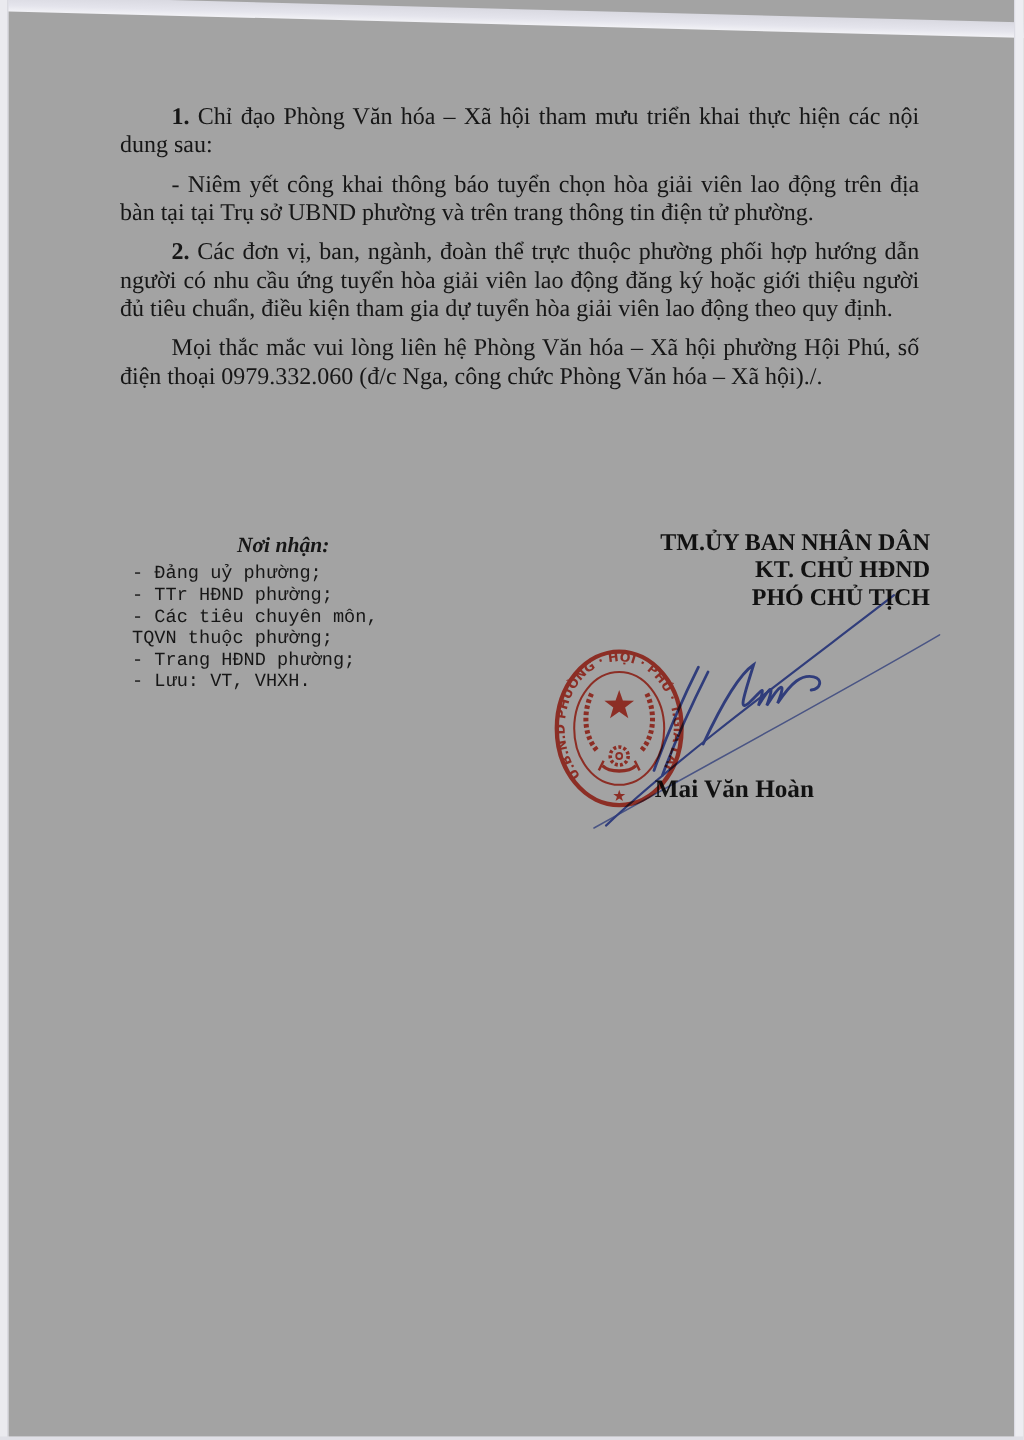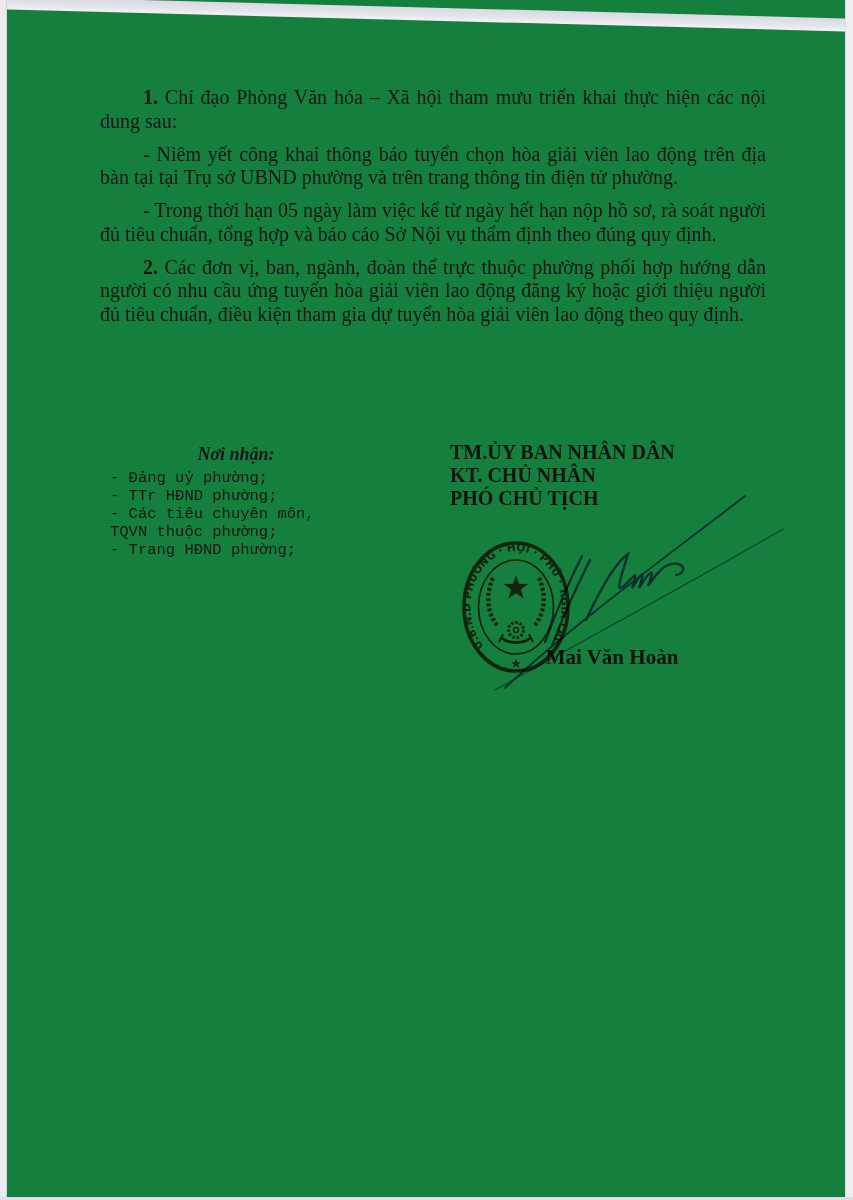--- a/index.html
+++ b/index.html
@@ -1,18 +1,18 @@
 <!DOCTYPE html>
 <html><head>
 <meta charset="utf-8">
 <style>
   html,body{margin:0;padding:0;background:#ffffff;}
   body{width:853px;height:1200px;overflow:hidden;position:relative;
        font-family:"Liberation Serif","DejaVu Serif",serif;}
-  .page{position:absolute;inset:0;background:#15803d;}
+  .page{position:absolute;inset:0;background:#a3a3a3;}
 
   
   .scan-top-band{position:absolute;top:-4px;left:-12px;width:890px;height:13px;
     background:linear-gradient(180deg,#d9d9e1 0%,#e4e4ec 60%,#f2f2f6 100%);
     transform:rotate(1.5deg);transform-origin:left top;}
   .scan-left-strip{position:absolute;left:0;top:0;bottom:0;width:6px;
     background:#eaeaef;border-right:1px solid #d6d6de;}
   .scan-right-strip{position:absolute;right:0;top:0;bottom:0;width:7px;
     background:#ededf2;border-left:1px solid #dcdce4;}
   .scan-bottom-line{position:absolute;left:0;right:0;bottom:0;height:3px;
@@ -23,21 +23,21 @@
     font-size:20px;line-height:23.5px;text-align:justify;color:#161616;}
   .doc-body p{margin:0 0 9.5px 0;text-indent:43px;}
   .doc-body b{font-weight:bold;}
 
   
   .recipients{position:absolute;left:110px;top:444px;width:250px;color:#161616;}
   .recipients .heading{font-size:18px;font-weight:bold;font-style:italic;margin:0 0 4px 2px;text-align:center;}
   .recipients .item{font-size:15.5px;line-height:18px;font-family:Liberation Mono, monospace;}
 
   
-  .signoff{position:absolute;left:450px;top:441px;width:325px;text-align:left;
+  .signoff{position:absolute;left:450px;top:441px;width:325px;text-align:right;
     color:#111;font-weight:bold;font-size:20px;line-height:23.2px;}
   .signer-name{position:absolute;left:500px;top:645px;width:224px;text-align:center;
     color:#111;font-weight:bold;font-size:21px;}
 
   .stamp-svg{position:absolute;left:459px;top:538px;width:114px;height:138px;
     opacity:.93;mix-blend-mode:multiply;}
   .signature-svg{position:absolute;left:458px;top:468px;width:332px;height:232px;
     mix-blend-mode:multiply;}
 </style>
 </head>
@@ -46,36 +46,37 @@
 <div class="page">
 
   <div class="scan-top-band"></div>
   <div class="scan-left-strip"></div>
   <div class="scan-right-strip"></div>
   <div class="scan-bottom-line"></div>
 
   <div class="doc-body">
     <p><b>1.</b><span> Chỉ đạo Phòng Văn hóa – Xã hội tham mưu triển khai thực hiện các nội dung sau:</span></p>
     <p><span>- Niêm yết công khai thông báo tuyển chọn hòa giải viên lao động trên địa bàn tại tại Trụ sở UBND phường và trên trang thông tin điện tử phường.</span></p>
-    <p><span>- Trong thời hạn 05 ngày làm việc kể từ ngày hết hạn nộp hồ sơ, rà soát người đủ tiêu chuẩn, tổng hợp và báo cáo Sở Nội vụ thẩm định theo đúng quy định.</span></p>
     <p><b>2.</b><span> Các đơn vị, ban, ngành, đoàn thể trực thuộc phường phối hợp hướng dẫn người có nhu cầu ứng tuyển hòa giải viên lao động đăng ký hoặc giới thiệu người đủ tiêu chuẩn, điều kiện tham gia dự tuyển hòa giải viên lao động theo quy định.</span></p>
+    <p><span>Mọi thắc mắc vui lòng liên hệ Phòng Văn hóa – Xã hội phường Hội Phú, số điện thoại 0979.332.060 (đ/c Nga, công chức Phòng Văn hóa – Xã hội)./.</span></p>
   </div>
 
   <div class="recipients">
     <div class="heading">Nơi nhận:</div>
     <div class="item">- Đảng uỷ phường;</div>
     <div class="item">- TTr HĐND phường;</div>
     <div class="item">- Các tiêu chuyên môn,</div>
     <div class="item">TQVN thuộc phường;</div>
     <div class="item">- Trang HĐND phường;</div>
+    <div class="item">- Lưu: VT, VHXH.</div>
   </div>
 
   <div class="signoff">
     <div>TM.ỦY BAN NHÂN DÂN</div>
-    <div>KT. CHỦ NHÂN</div>
+    <div>KT. CHỦ HĐND</div>
     <div>PHÓ CHỦ TỊCH</div>
   </div>
 
   <div class="signer-name">Mai Văn Hoàn</div>
 
   <svg class="stamp-svg" viewBox="0 0 114 138" xmlns="http://www.w3.org/2000/svg">
     <g stroke="#d93a2b" fill="none">
       <ellipse cx="57" cy="69" rx="52" ry="64" stroke-width="3.6"></ellipse>
       <ellipse cx="57" cy="69" rx="37.5" ry="47" stroke-width="1.7"></ellipse>
     </g>

